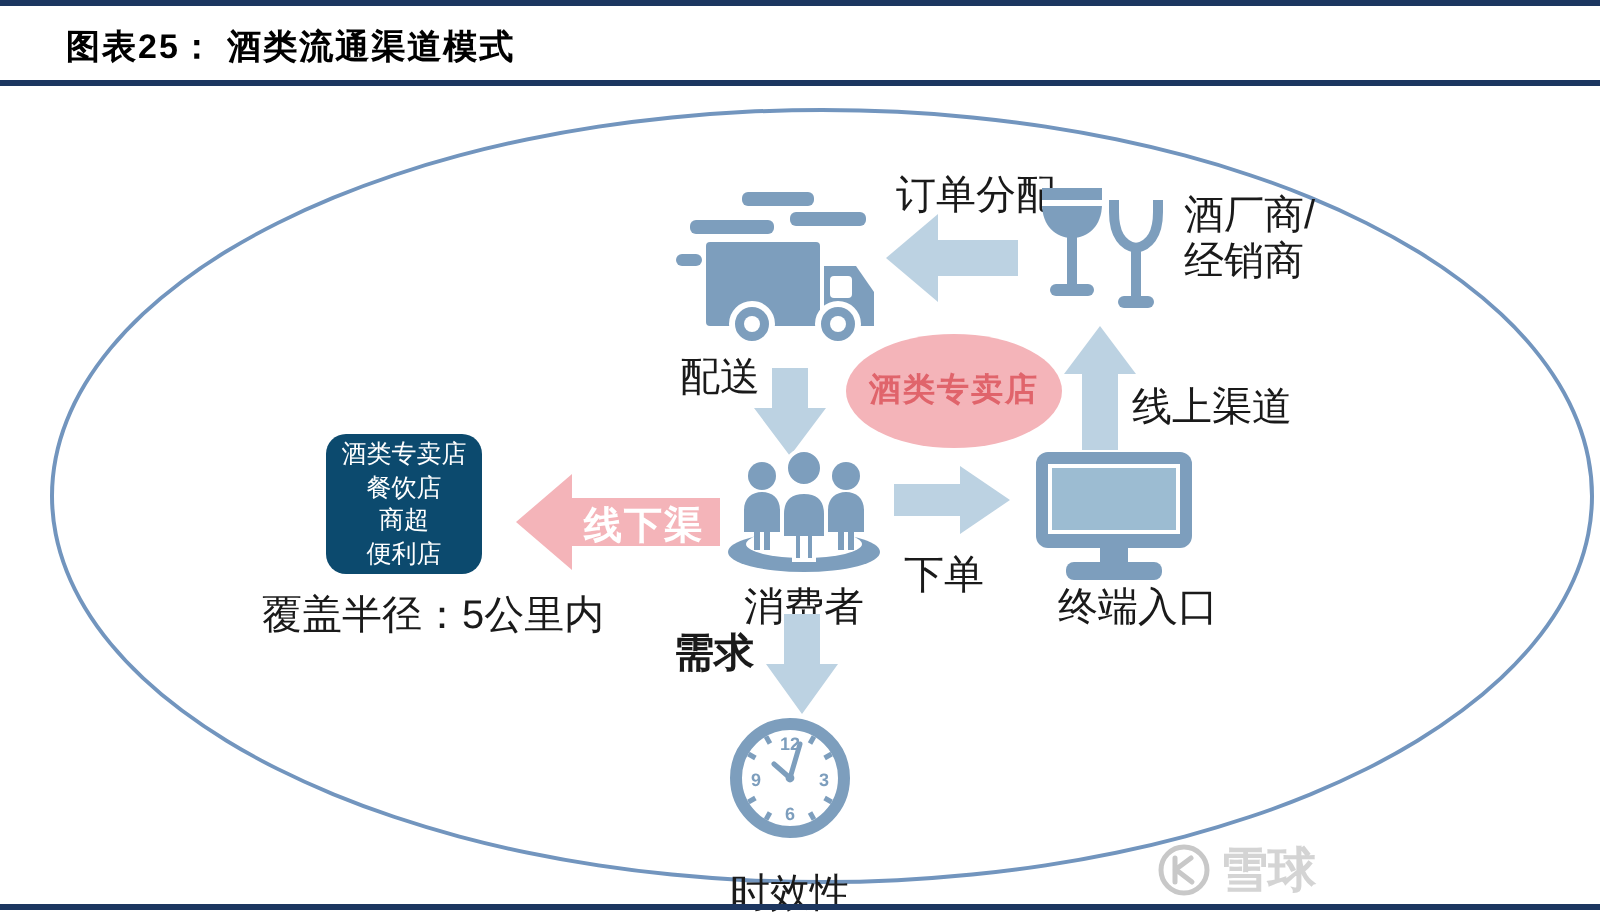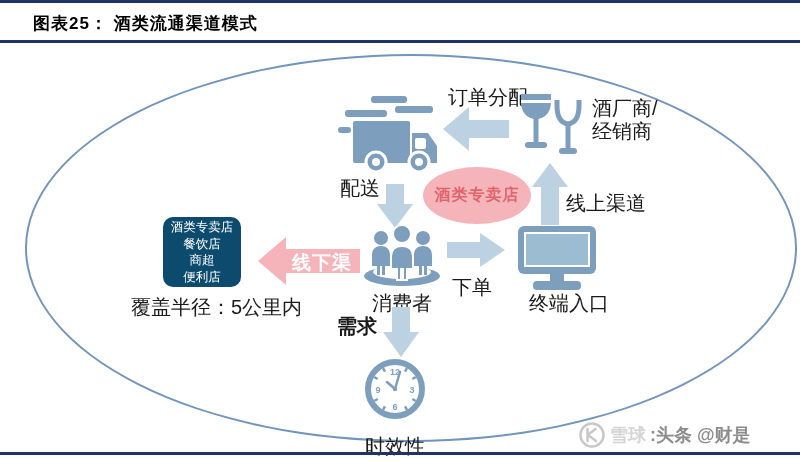--- a/index.html
+++ b/index.html
@@ -35,21 +35,21 @@
     padding-top: 2px;
   }
   #offline-arrow-wrap { position: absolute; left: 258px; top: 237px; width: 102px; height: 48px; }
   #offline-arrow-label {
     position: absolute; left: 26px; top: 13px; width: 76px; text-align: center;
     color: #fff; font-size: 19px; font-weight: bold; letter-spacing: 1px;
   }
   #watermark {
     position: absolute; left: 578px; top: 419px; height: 32px;
     display: flex; align-items: center; gap: 4px;
-    font-weight: bold; font-size: 18px; white-space: nowrap;
+    font-weight: bold; font-size: 24px; white-space: nowrap;
   }
   #watermark .light { color: #d4d4d4; }
   #watermark .dark { color: #8c8c8c; }
   svg { display: block; }
 </style>
 </head>
 <body>
 
 <div class="rule" style="top:0"></div>
 <div id="title">图表25：  酒类流通渠道模式</div>
@@ -196,16 +196,15 @@
   </svg>
 </div>
 <div class="node-lbl" style="left:364px; top:395px; width:62px;margin-top:38px;">时效性</div>
 
 <div id="watermark">
   <svg width="28" height="28" viewBox="0 0 28 28">
     <circle cx="14" cy="14" r="11.5" fill="none" stroke="#c8c8c8" stroke-width="2.5"></circle>
     <path d="M9.5,8 v12 M9.5,14 l8,-6 M11.5,15 l6.5,5" fill="none" stroke="#c8c8c8" stroke-width="2.5" stroke-linecap="round"></path>
   </svg>
   <span class="light">雪球</span>
-  <span class="dark">:头条 @财是</span>
 </div>
 
 <div class="rule" style="top:452px"></div>
 
 </body></html>

